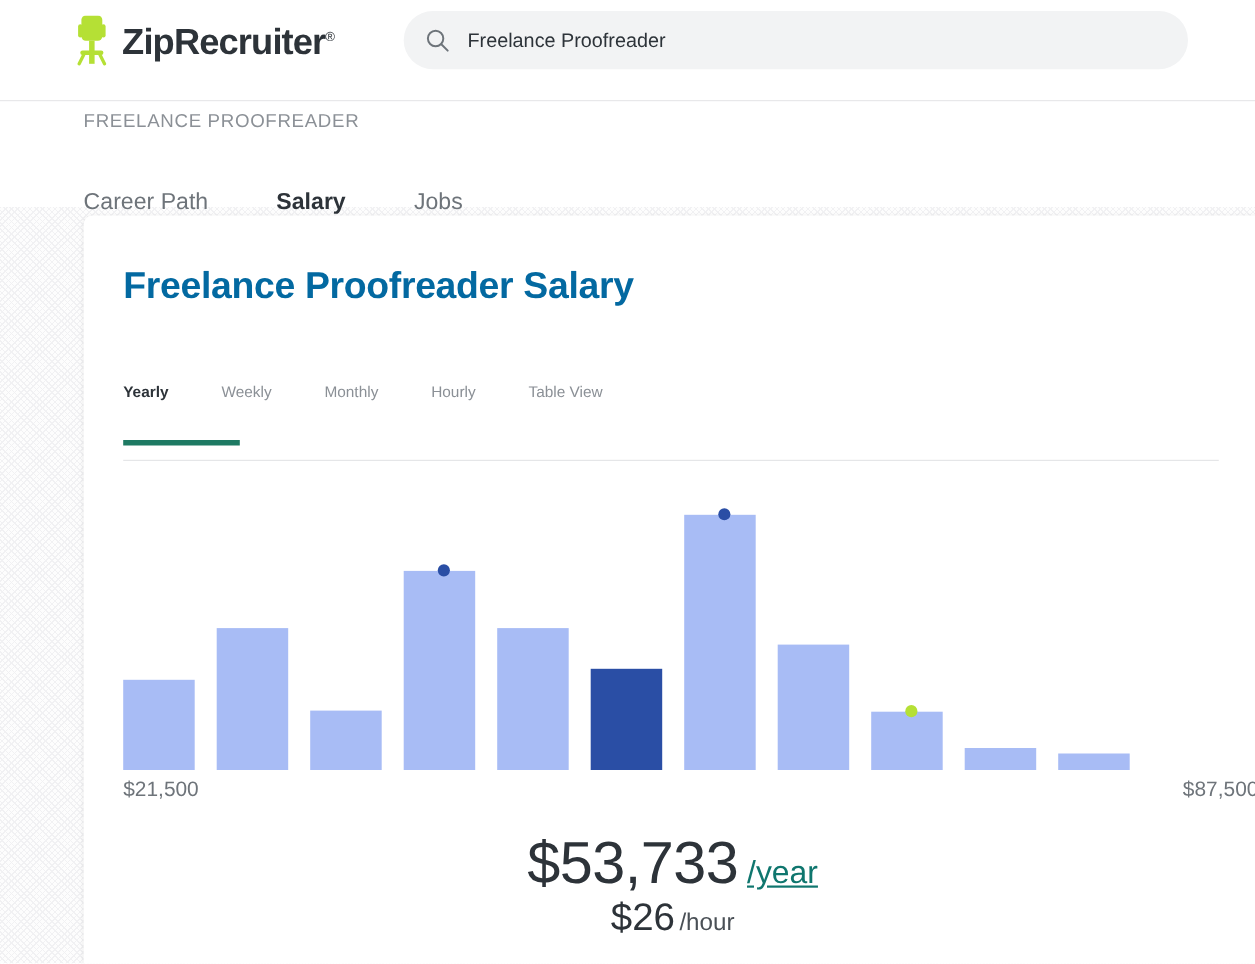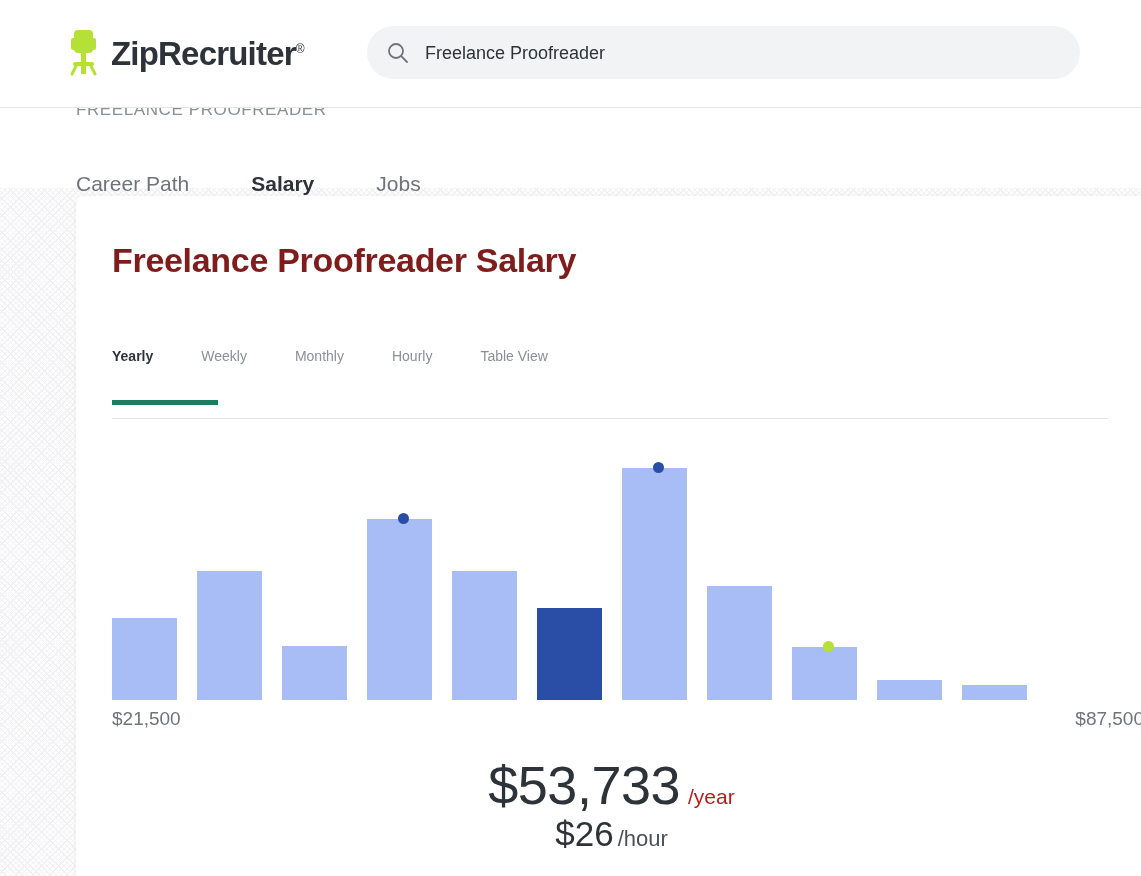--- a/index.html
+++ b/index.html
@@ -23,21 +23,21 @@
     left: 0; top: 188px;
     width: 1141px; height: 688px;
     background-color: #fdfdfd;
     background-image:
       repeating-linear-gradient(45deg, #f1f1f3 0 1px, transparent 1px 4px),
       repeating-linear-gradient(-45deg, #f1f1f3 0 1px, transparent 1px 4px);
   }
 
   
   .header {
-    position: absolute; left: 0; top: 16px;
+    position: absolute; left: 0; top: 0;
     width: 1141px; height: 92px;
     background: #ffffff;
     border-bottom: 1px solid #e6e6e8;
     z-index: 5;
   }
   .logo-wrap {
     position: absolute; left: 70px; top: 14px;
     display: flex; align-items: center; gap: 7px;
   }
   .logo-chair { width: 34px; height: 46px; display: block; }
@@ -123,21 +123,21 @@
     border-radius: 8px;
     box-shadow: 0 1px 4px rgba(0,0,0,0.08);
     z-index: 3;
     overflow: hidden;
   }
 
   .card-title {
     position: absolute; left: 36px; top: 45px;
     font-size: 34px;
     font-weight: bold;
-    color: #7f1d1d;
+    color: #0369a1;
     letter-spacing: -0.3px;
   }
 
   
   .periodtabs {
     position: absolute; left: 36px; top: 152px;
     width: 1033px;
     display: flex; align-items: flex-start;
   }
   .ptab {
@@ -216,23 +216,24 @@
     text-align: center;
     line-height: 1;
     white-space: nowrap;
   }
   .salary-year .amount {
     font-size: 54px;
     color: #2d3339;
     letter-spacing: -0.5px;
   }
   .salary-year .unit {
-    font-size: 21px;
-    color: #b91c1c;
+    font-size: 29px;
+    color: #0f766e;
     margin-left: 8px;
+    text-decoration: underline;
   }
   .salary-hour {
     position: absolute;
     left: 0; top: 620px;
     width: 1071px;
     text-align: center;
     line-height: 1;
     white-space: nowrap;
   }
   .salary-hour .amount {

